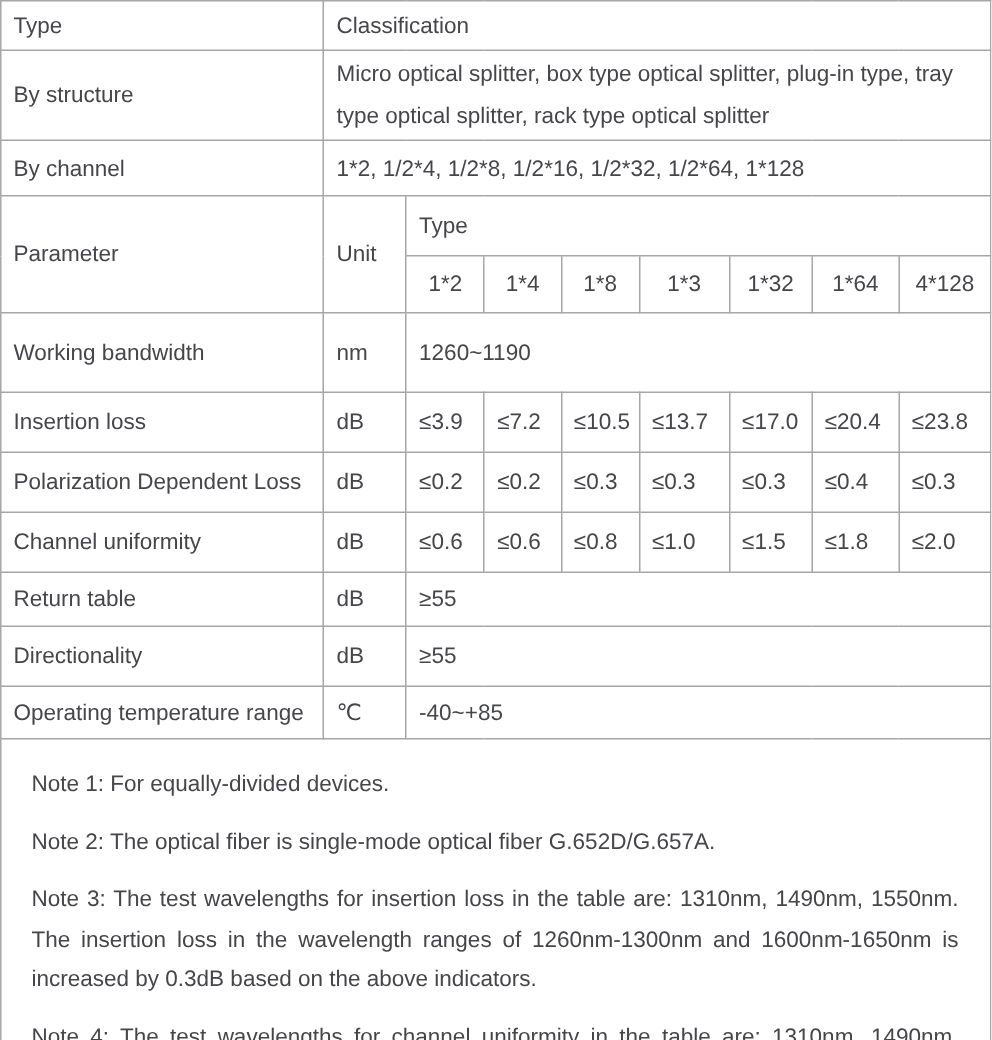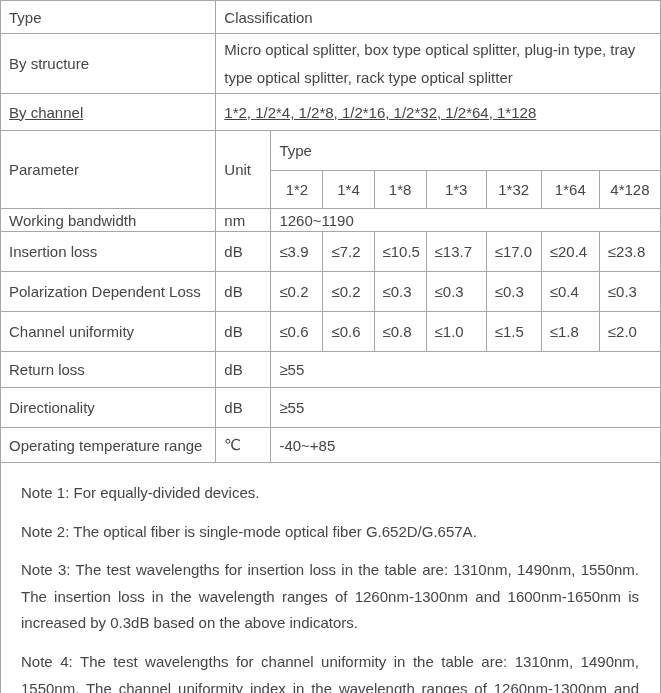--- a/index.html
+++ b/index.html
@@ -23,21 +23,21 @@
   table.spec td{
     border:1px solid var(--border);
     padding:2px 8px;
     vertical-align:middle;
     overflow:hidden;
     white-space:nowrap;
   }
   
   tr.r-type{height:33px;}
   tr.r-structure{height:60px;}
-  tr.r-channel{height:37px;text-decoration:underline;}
+  tr.r-channel{height:37px;}
   tr.r-index{height:40px;}
   tr.r-subindex{height:38px;text-align:center;}
   tr.r-notes{height:214px;}
   tr.r-structure td.wrap{
     white-space:normal;
     line-height:28px;
     padding-top:1px;
     padding-bottom:1px;
   }
   tr.r-notes td{
@@ -87,21 +87,21 @@
     <tr class="r-subindex" id="index-cols-row">
         <td>1*2</td>
         <td>1*4</td>
         <td>1*8</td>
         <td>1*3</td>
         <td>1*32</td>
         <td>1*64</td>
         <td>4*128</td>
       </tr>
 
-    <tr style="height: 23px;">
+    <tr style="height: 53px;">
         <td>Working bandwidth</td>
         <td>nm</td>
         <td colspan="7">1260~1190</td>
       </tr>
       <tr style="height: 40px;">
         <td>Insertion loss</td>
         <td>dB</td>
         <td>≤3.9</td>
         <td>≤7.2</td>
         <td>≤10.5</td>
@@ -126,21 +126,21 @@
         <td>dB</td>
         <td>≤0.6</td>
         <td>≤0.6</td>
         <td>≤0.8</td>
         <td>≤1.0</td>
         <td>≤1.5</td>
         <td>≤1.8</td>
         <td>≤2.0</td>
       </tr>
       <tr style="height: 36px;">
-        <td>Return loss</td>
+        <td>Return table</td>
         <td>dB</td>
         <td colspan="7">≥55</td>
       </tr>
       <tr style="height: 40px;">
         <td>Directionality</td>
         <td>dB</td>
         <td colspan="7">≥55</td>
       </tr>
       <tr style="height: 35px;">
         <td>Operating temperature range</td>

